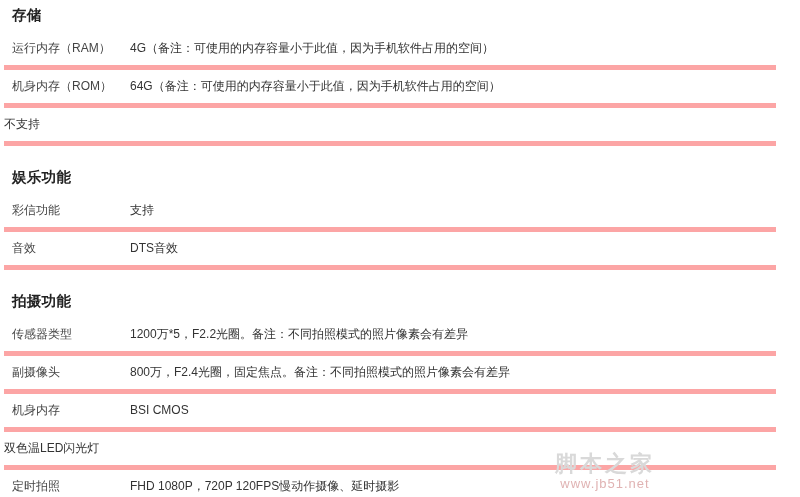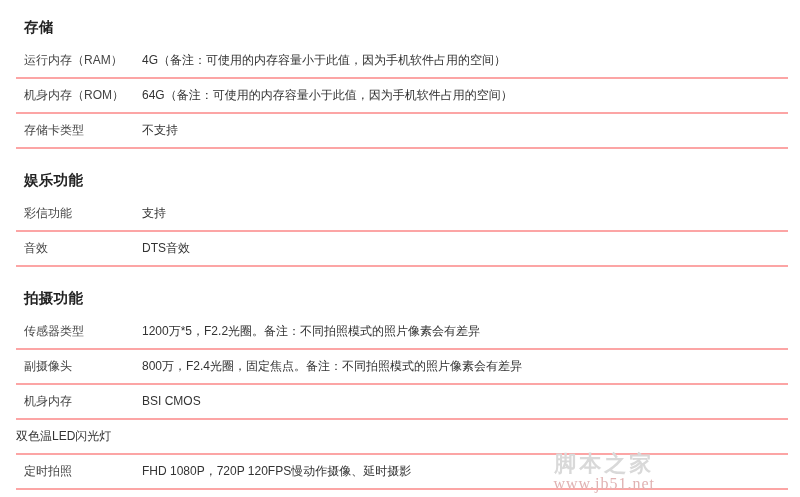--- a/index.html
+++ b/index.html
@@ -12,21 +12,21 @@
     height: 497px;
     font-family: "Liberation Sans", "DejaVu Sans", sans-serif;
     color: #333333;
     position: relative;
     overflow: hidden;
   }
   .page {
     position: relative;
     width: 671px;
     height: 497px;
-    padding: 16px;
+    padding: 4px;
     box-sizing: border-box;
   }
   .section {
     width: 772px;
     margin: 0 auto;
   }
   .section-title {
     font-size: 14.5px;
     font-weight: bold;
     color: #222222;
@@ -34,21 +34,21 @@
     letter-spacing: 0.3px;
   }
   .section-title.spaced {
     padding-top: 22px;
   }
   .row {
     display: flex;
     align-items: flex-start;
     width: 772px;
     margin: 0 auto;
-    border-bottom: 2px solid #fca5a5;
+    border-bottom: 5px solid #fca5a5;
     min-height: 26px;
   }
   .row:last-child {
     border-bottom: 1px solid #ededed;
   }
   .row .label {
     width: 126px;
     flex: 0 0 126px;
     box-sizing: border-box;
     padding: 7px 0 7px 8px;
@@ -64,31 +64,30 @@
     color: #333333;
     line-height: 19px;
   }
   .watermark {
     position: absolute;
     right: 16px;
     bottom: 6px;
     text-align: center;
     pointer-events: none;
     user-select: none;
-    font-family: Liberation Serif, serif;
   }
   .watermark .wm-main {
     font-size: 22px;
     font-weight: bold;
     color: #d9d9d9;
     letter-spacing: 3px;
     line-height: 26px;
   }
   .watermark .wm-sub {
-    font-size: 16px;
+    font-size: 13px;
     color: #e0b3b3;
     letter-spacing: 1px;
     line-height: 14px;
   }
 </style>
 </head>
 <body>
 
 <div class="page">
 
@@ -97,21 +96,20 @@
   </div>
   <div class="row">
     <div class="label">运行内存（RAM）</div>
     <div class="value">4G（备注：可使用的内存容量小于此值，因为手机软件占用的空间）</div>
   </div>
   <div class="row">
     <div class="label">机身内存（ROM）</div>
     <div class="value">64G（备注：可使用的内存容量小于此值，因为手机软件占用的空间）</div>
   </div>
   <div class="row">
-    <div class="label">存储卡类型</div>
     <div class="value">不支持</div>
   </div>
 
   <div class="section">
     <div class="section-title spaced">娱乐功能</div>
   </div>
   <div class="row">
     <div class="label">彩信功能</div>
     <div class="value">支持</div>
   </div>

